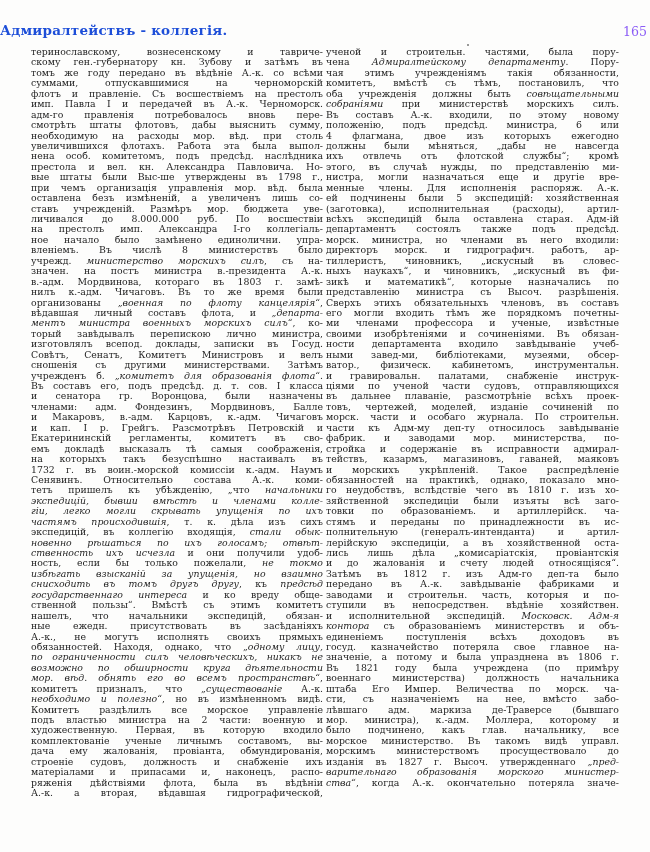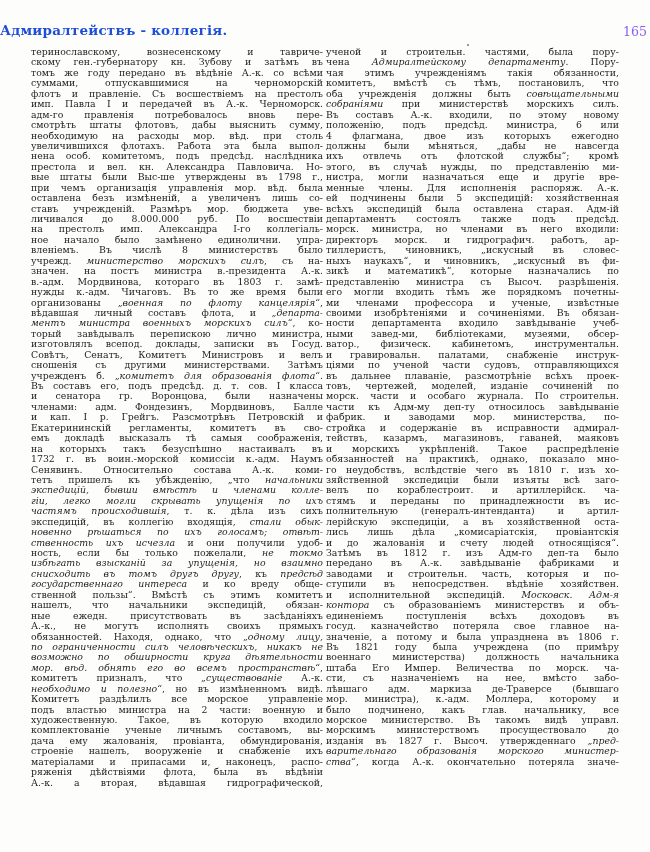--- a/index.html
+++ b/index.html
@@ -58,32 +58,33 @@
     <div class="line"><span>при чемъ организація управленія мор. вѣд. была</span></div>
     <div class="line"><span>оставлена безъ измѣненій, а увеличенъ лишь со-</span></div>
     <div class="line"><span>ставъ учрежденій. Размѣръ мор. бюджета уве-</span></div>
     <div class="line"><span>личивался до 8.000.000 руб. По восшествіи</span></div>
     <div class="line"><span>на престолъ имп. Александра I-го коллегіаль-</span></div>
     <div class="line"><span>ное начало было замѣнено единолични. упра-</span></div>
     <div class="line"><span>вленіемъ. Въ числѣ 8 министерствъ было</span></div>
     <div class="line"><span>учрежд. </span><span class="it">министерство морскихъ силъ</span><span>, съ на-</span></div>
     <div class="line"><span>значен. на постъ министра в.-президента А.-к.</span></div>
     <div class="line"><span>в.-адм. Мордвинова, котораго въ 1803 г. замѣ-</span></div>
-    <div class="line"><span>нужды к.-адм. Чичаговъ. Въ то же время были</span></div>
+    <div class="line"><span>нилъ к.-адм. Чичаговъ. Въ то же время были</span></div>
     <div class="line"><span>организованы </span><span class="it">„военная по флоту канцелярія“</span><span>,</span></div>
     <div class="line"><span>вѣдавшая личный составъ флота, и </span><span class="it">„департа-</span></div>
     <div class="line"><span class="it">ментъ министра военныхъ морскихъ силъ“</span><span>, ко-</span></div>
     <div class="line"><span>торый завѣдывалъ перепискою лично министра,</span></div>
     <div class="line"><span>изготовлялъ всепод. доклады, записки въ Госуд.</span></div>
     <div class="line"><span>Совѣтъ, Сенатъ, Комитетъ Министровъ и велъ</span></div>
     <div class="line"><span>сношенія съ другими министерствами. Затѣмъ</span></div>
     <div class="line"><span>учрежденъ б. </span><span class="it">„комитетъ для образованія флота“</span><span>.</span></div>
     <div class="line"><span>Въ составъ его, подъ предсѣд. д. т. сов. I класса</span></div>
     <div class="line"><span>и сенатора гр. Воронцова, были назначены</span></div>
     <div class="line"><span>членами: адм. Фондезинъ, Мордвиновъ, Балле</span></div>
+    <div class="line"><span>и Макаровъ, в.-адм. Карцовъ, к.-адм. Чичаговъ</span></div>
     <div class="line"><span>и кап. I р. Грейгъ. Разсмотрѣвъ Петровскій и</span></div>
     <div class="line"><span>Екатерининскій регламенты, комитетъ въ сво-</span></div>
     <div class="line"><span>емъ докладѣ высказалъ тѣ самыя соображенія,</span></div>
     <div class="line"><span>на которыхъ такъ безуспѣшно настаивалъ въ</span></div>
     <div class="line"><span>1732 г. въ воин.-морской комиссіи к.-адм. Наумъ</span></div>
     <div class="line"><span>Сенявинъ. Относительно состава А.-к. коми-</span></div>
     <div class="line"><span>тетъ пришелъ къ убѣжденію, „что </span><span class="it">начальники</span></div>
     <div class="line"><span class="it">экспедицій, бывши вмѣстѣ и членами колле-</span></div>
     <div class="line"><span class="it">гіи, легко могли скрывать упущенія по ихъ</span></div>
     <div class="line"><span class="it">частямъ происходившія</span><span>, т. к. дѣла изъ сихъ</span></div>
@@ -99,24 +100,24 @@
     <div class="line"><span>ные ежедн. присутствовать въ засѣданіяхъ</span></div>
     <div class="line"><span>А.-к., не могутъ исполнять своихъ прямыхъ</span></div>
     <div class="line"><span>обязанностей. Находя, однако, что </span><span class="it">„одному лицу,</span></div>
     <div class="line"><span class="it">по ограниченности силъ человѣческихъ, никакъ не</span></div>
     <div class="line"><span class="it">возможно по обширности круга дѣятельности</span></div>
     <div class="line"><span class="it">мор. вѣд. обнять его во всемъ пространствѣ“</span><span>,</span></div>
     <div class="line"><span>комитетъ призналъ, что </span><span class="it">„существованіе</span><span> А.-к.</span></div>
     <div class="line"><span class="it">необходимо и полезно“</span><span>, но въ измѣненномъ видѣ.</span></div>
     <div class="line"><span>Комитетъ раздѣлилъ все морское управленіе</span></div>
     <div class="line"><span>подъ властью министра на 2 части: военную и</span></div>
-    <div class="line"><span>художественную. Такое, въ которую входило</span></div>
+    <div class="line"><span>художественную. Первая, въ которую входило</span></div>
     <div class="line"><span>комплектованіе ученые личнымъ составомъ, вы-</span></div>
     <div class="line"><span>дача ему жалованія, провіанта, обмундированія,</span></div>
-    <div class="line"><span>строеніе нашелъ, вооруженіе и снабженіе ихъ</span></div>
+    <div class="line"><span>строеніе судовъ, должность и снабженіе ихъ</span></div>
     <div class="line"><span>матеріалами и припасами и, наконецъ, распо-</span></div>
     <div class="line"><span>ряженія дѣйствіями флота, была въ вѣдѣніи</span></div>
     <div class="line"><span>А.-к. а вторая, вѣдавшая гидрографической,</span></div>
   </div>
 
 <div class="col" id="col-right">
     <div class="line"><span>ученой и строительн. частями, была пору-</span></div>
     <div class="line"><span>чена </span><span class="it">Адмиралтейскому департаменту</span><span>. Пору-</span></div>
     <div class="line"><span>чая этимъ учрежденіямъ такія обязанности,</span></div>
     <div class="line"><span>комитетъ, вмѣстѣ съ тѣмъ, постановилъ, что</span></div>
@@ -124,48 +125,50 @@
     <div class="line"><span class="it">собраніями</span><span> при министерствѣ морскихъ силъ.</span></div>
     <div class="line"><span>Въ составъ А.-к. входили, по этому новому</span></div>
     <div class="line"><span>положенію, подъ предсѣд. министра, 6 или</span></div>
     <div class="line"><span>4 флагмана, двое изъ которыхъ ежегодно</span></div>
     <div class="line"><span>должны были мѣняться, „дабы не навсегда</span></div>
     <div class="line"><span>ихъ отвлечь отъ флотской службы“; кромѣ</span></div>
     <div class="line"><span>этого, въ случаѣ нужды, по представленію ми-</span></div>
     <div class="line"><span>нистра, могли назначаться еще и другіе вре-</span></div>
     <div class="line"><span>менные члены. Для исполненія распоряж. А.-к.</span></div>
     <div class="line"><span>ей подчинены были 5 экспедицій: хозяйственная</span></div>
+    <div class="line"><span>(заготовка), исполнительная (расходы), артил-</span></div>
     <div class="line"><span>всѣхъ экспедицій была оставлена старая. Адм-ій</span></div>
     <div class="line"><span>департаментъ состоялъ также подъ предсѣд.</span></div>
     <div class="line"><span>морск. министра, но членами въ него входили:</span></div>
     <div class="line"><span>директоръ морск. и гидрографич. работъ, ар-</span></div>
     <div class="line"><span>тиллеристъ, чиновникъ, „искусный въ словес-</span></div>
     <div class="line"><span>ныхъ наукахъ“, и чиновникъ, „искусный въ фи-</span></div>
     <div class="line"><span>зикѣ и математикѣ“, которые назначались по</span></div>
     <div class="line"><span>представленію министра съ Высоч. разрѣшенія.</span></div>
+    <div class="line"><span>Сверхъ этихъ обязательныхъ членовъ, въ составъ</span></div>
     <div class="line"><span>его могли входить тѣмъ же порядкомъ почетны-</span></div>
     <div class="line"><span>ми членами профессора и ученые, извѣстные</span></div>
     <div class="line"><span>своими изобрѣтеніями и сочиненіями. Въ обязан-</span></div>
     <div class="line"><span>ности департамента входило завѣдываніе учеб-</span></div>
     <div class="line"><span>ными завед-ми, библіотеками, музеями, обсер-</span></div>
     <div class="line"><span>ватор., физическ. кабинетомъ, инструментальн.</span></div>
     <div class="line"><span>и гравировальн. палатами, снабженіе инструк-</span></div>
     <div class="line"><span>ціями по ученой части судовъ, отправляющихся</span></div>
     <div class="line"><span>въ дальнее плаваніе, разсмотрѣніе всѣхъ проек-</span></div>
     <div class="line"><span>товъ, чертежей, моделей, изданіе сочиненій по</span></div>
     <div class="line"><span>морск. части и особаго журнала. По строительн.</span></div>
     <div class="line"><span>части къ Адм-му деп-ту относилось завѣдываніе</span></div>
     <div class="line"><span>фабрик. и заводами мор. министерства, по-</span></div>
     <div class="line"><span>стройка и содержаніе въ исправности адмирал-</span></div>
     <div class="line"><span>тействъ, казармъ, магазиновъ, гаваней, маяковъ</span></div>
     <div class="line"><span>и морскихъ укрѣпленій. Такое распредѣленіе</span></div>
     <div class="line"><span>обязанностей на практикѣ, однако, показало мно-</span></div>
     <div class="line"><span>го неудобствъ, вслѣдствіе чего въ 1810 г. изъ хо-</span></div>
     <div class="line"><span>зяйственной экспедиціи были изъяты всѣ заго-</span></div>
-    <div class="line"><span>велъ по кораблестроит. и артиллерійск. ча-</span></div>
+    <div class="line"><span>товки по образованіемъ. и артиллерійск. ча-</span></div>
     <div class="line"><span>стямъ и переданы по принадлежности въ ис-</span></div>
     <div class="line"><span>полнительную (генералъ-интенданта) и артил-</span></div>
     <div class="line"><span>лерійскую экспедиціи, а въ хозяйственной оста-</span></div>
     <div class="line"><span>лись лишь дѣла „комисаріатскія, провіантскія</span></div>
     <div class="line"><span>и до жалованія и счету людей относящіяся“.</span></div>
     <div class="line"><span>Затѣмъ въ 1812 г. изъ Адм-го деп-та было</span></div>
     <div class="line"><span>передано въ А.-к. завѣдываніе фабриками и</span></div>
     <div class="line"><span>заводами и строительн. часть, которыя и по-</span></div>
     <div class="line"><span>ступили въ непосредствен. вѣдѣніе хозяйствен.</span></div>
     <div class="line"><span>и исполнительной экспедицій. </span><span class="it">Московск. Адм-я</span></div>

